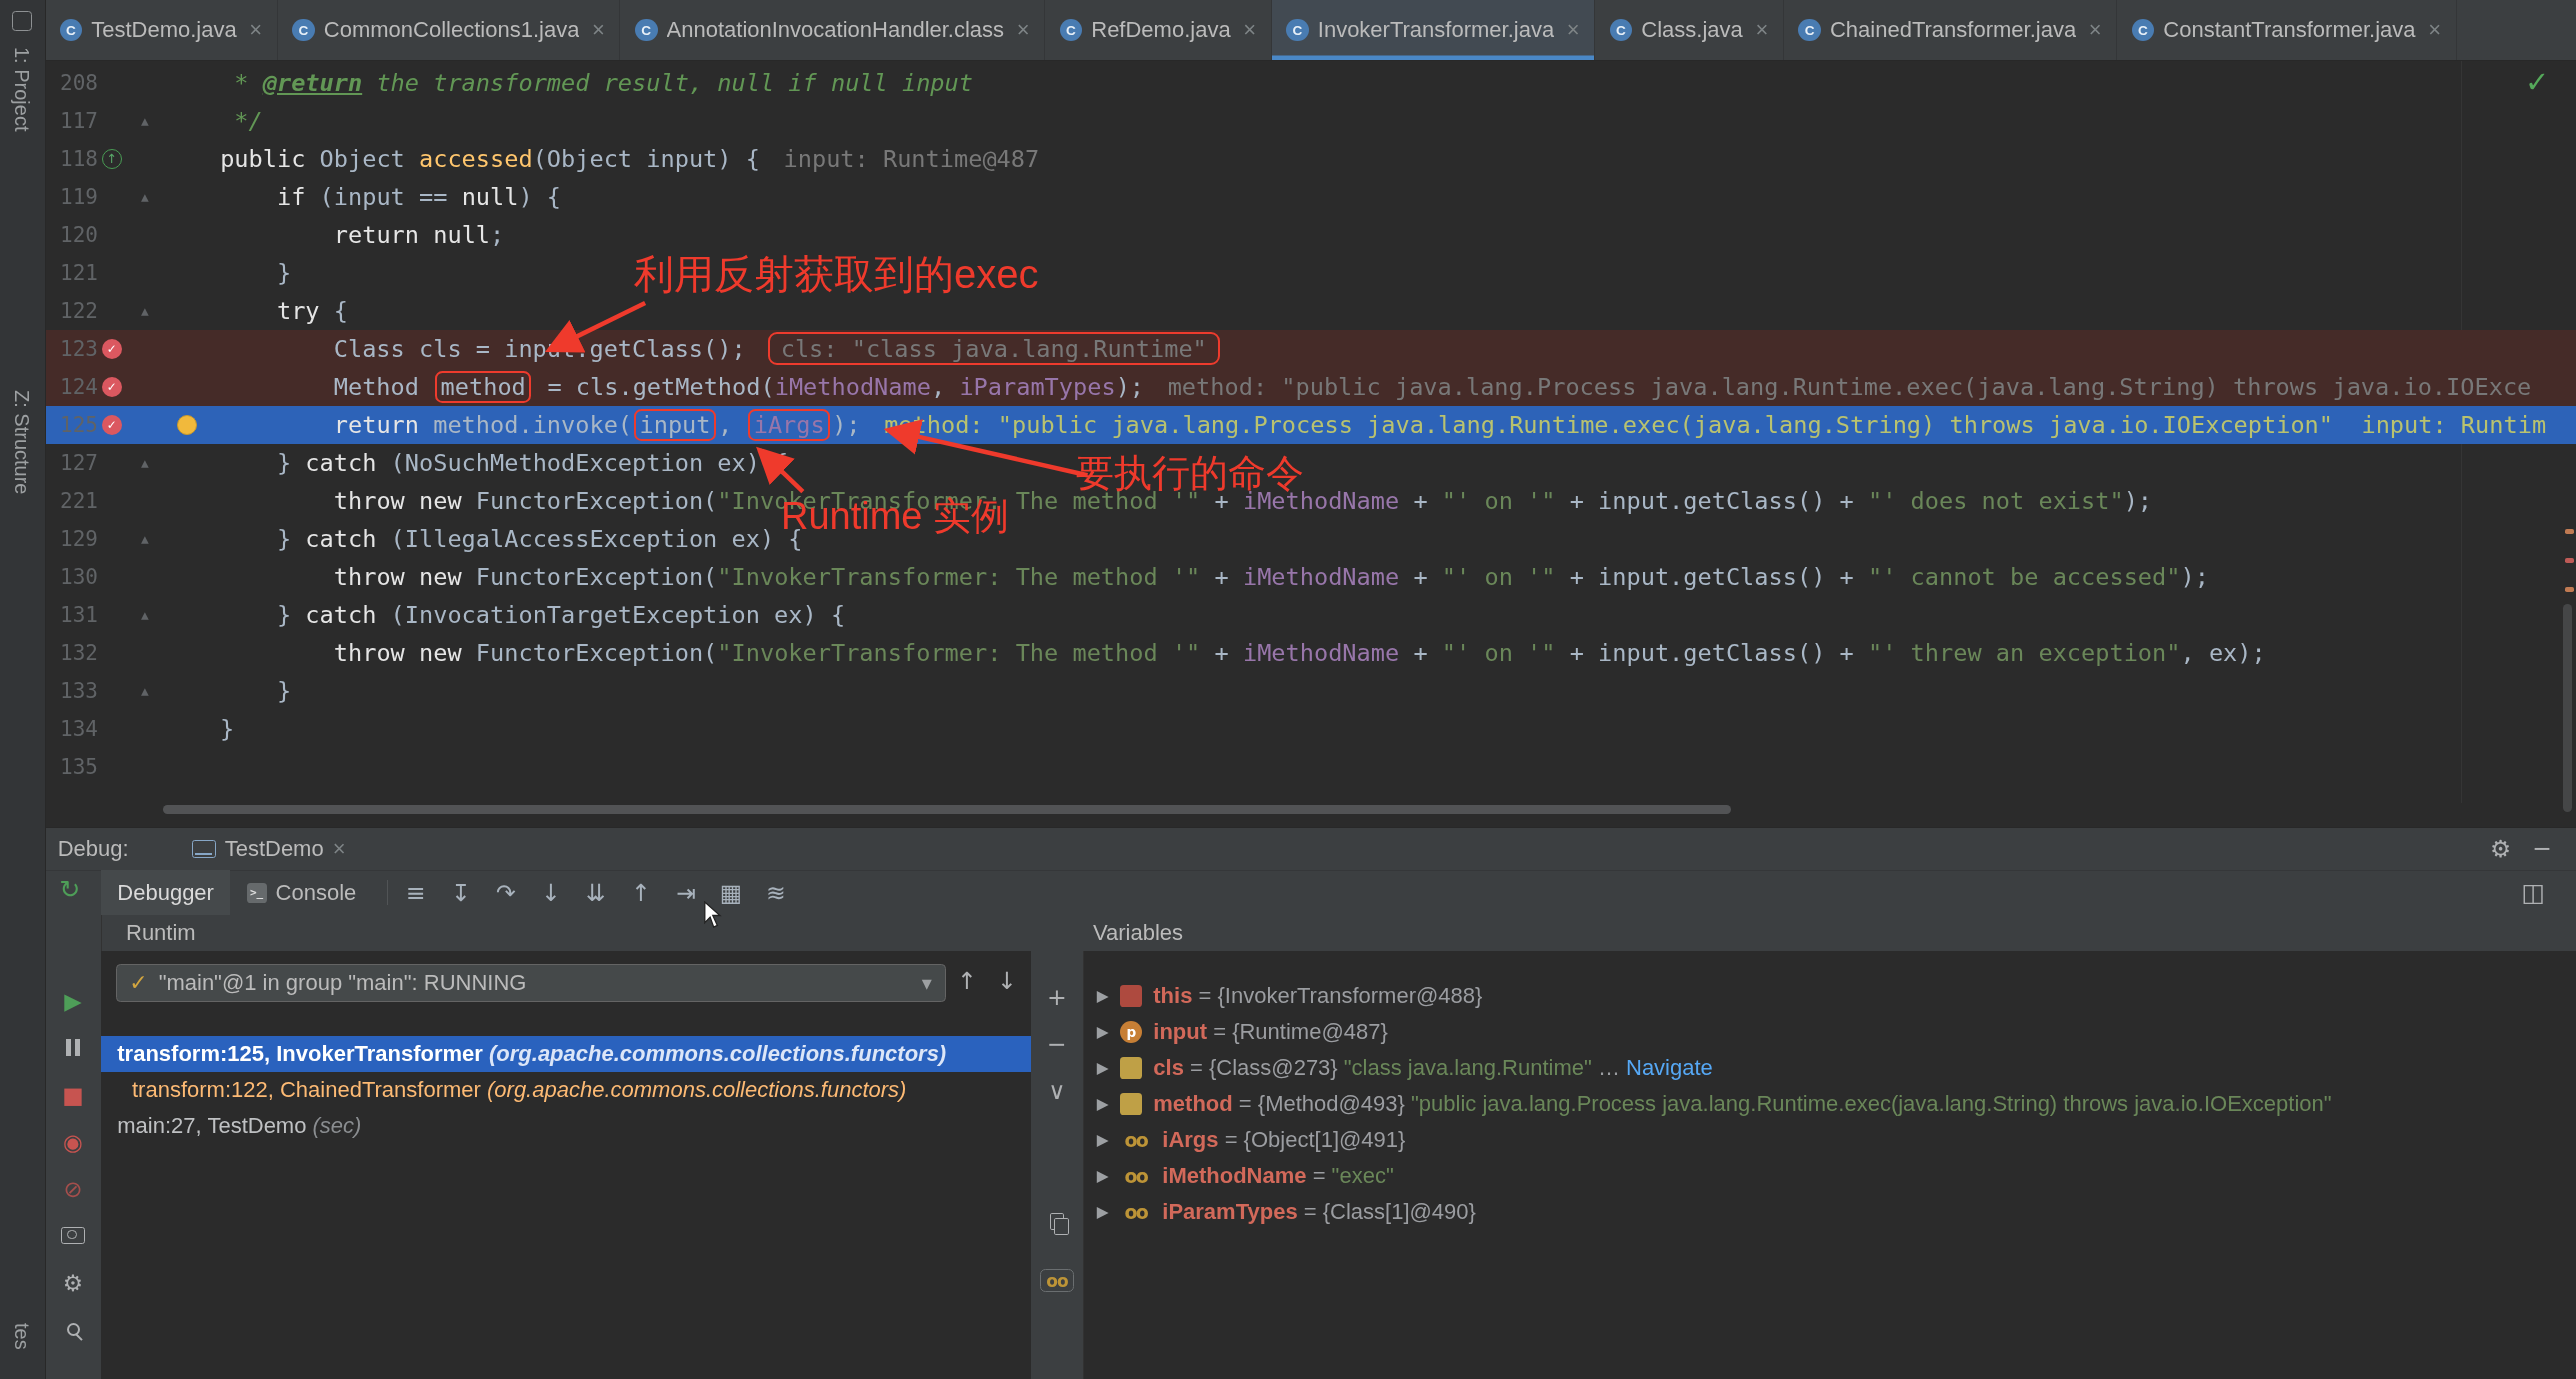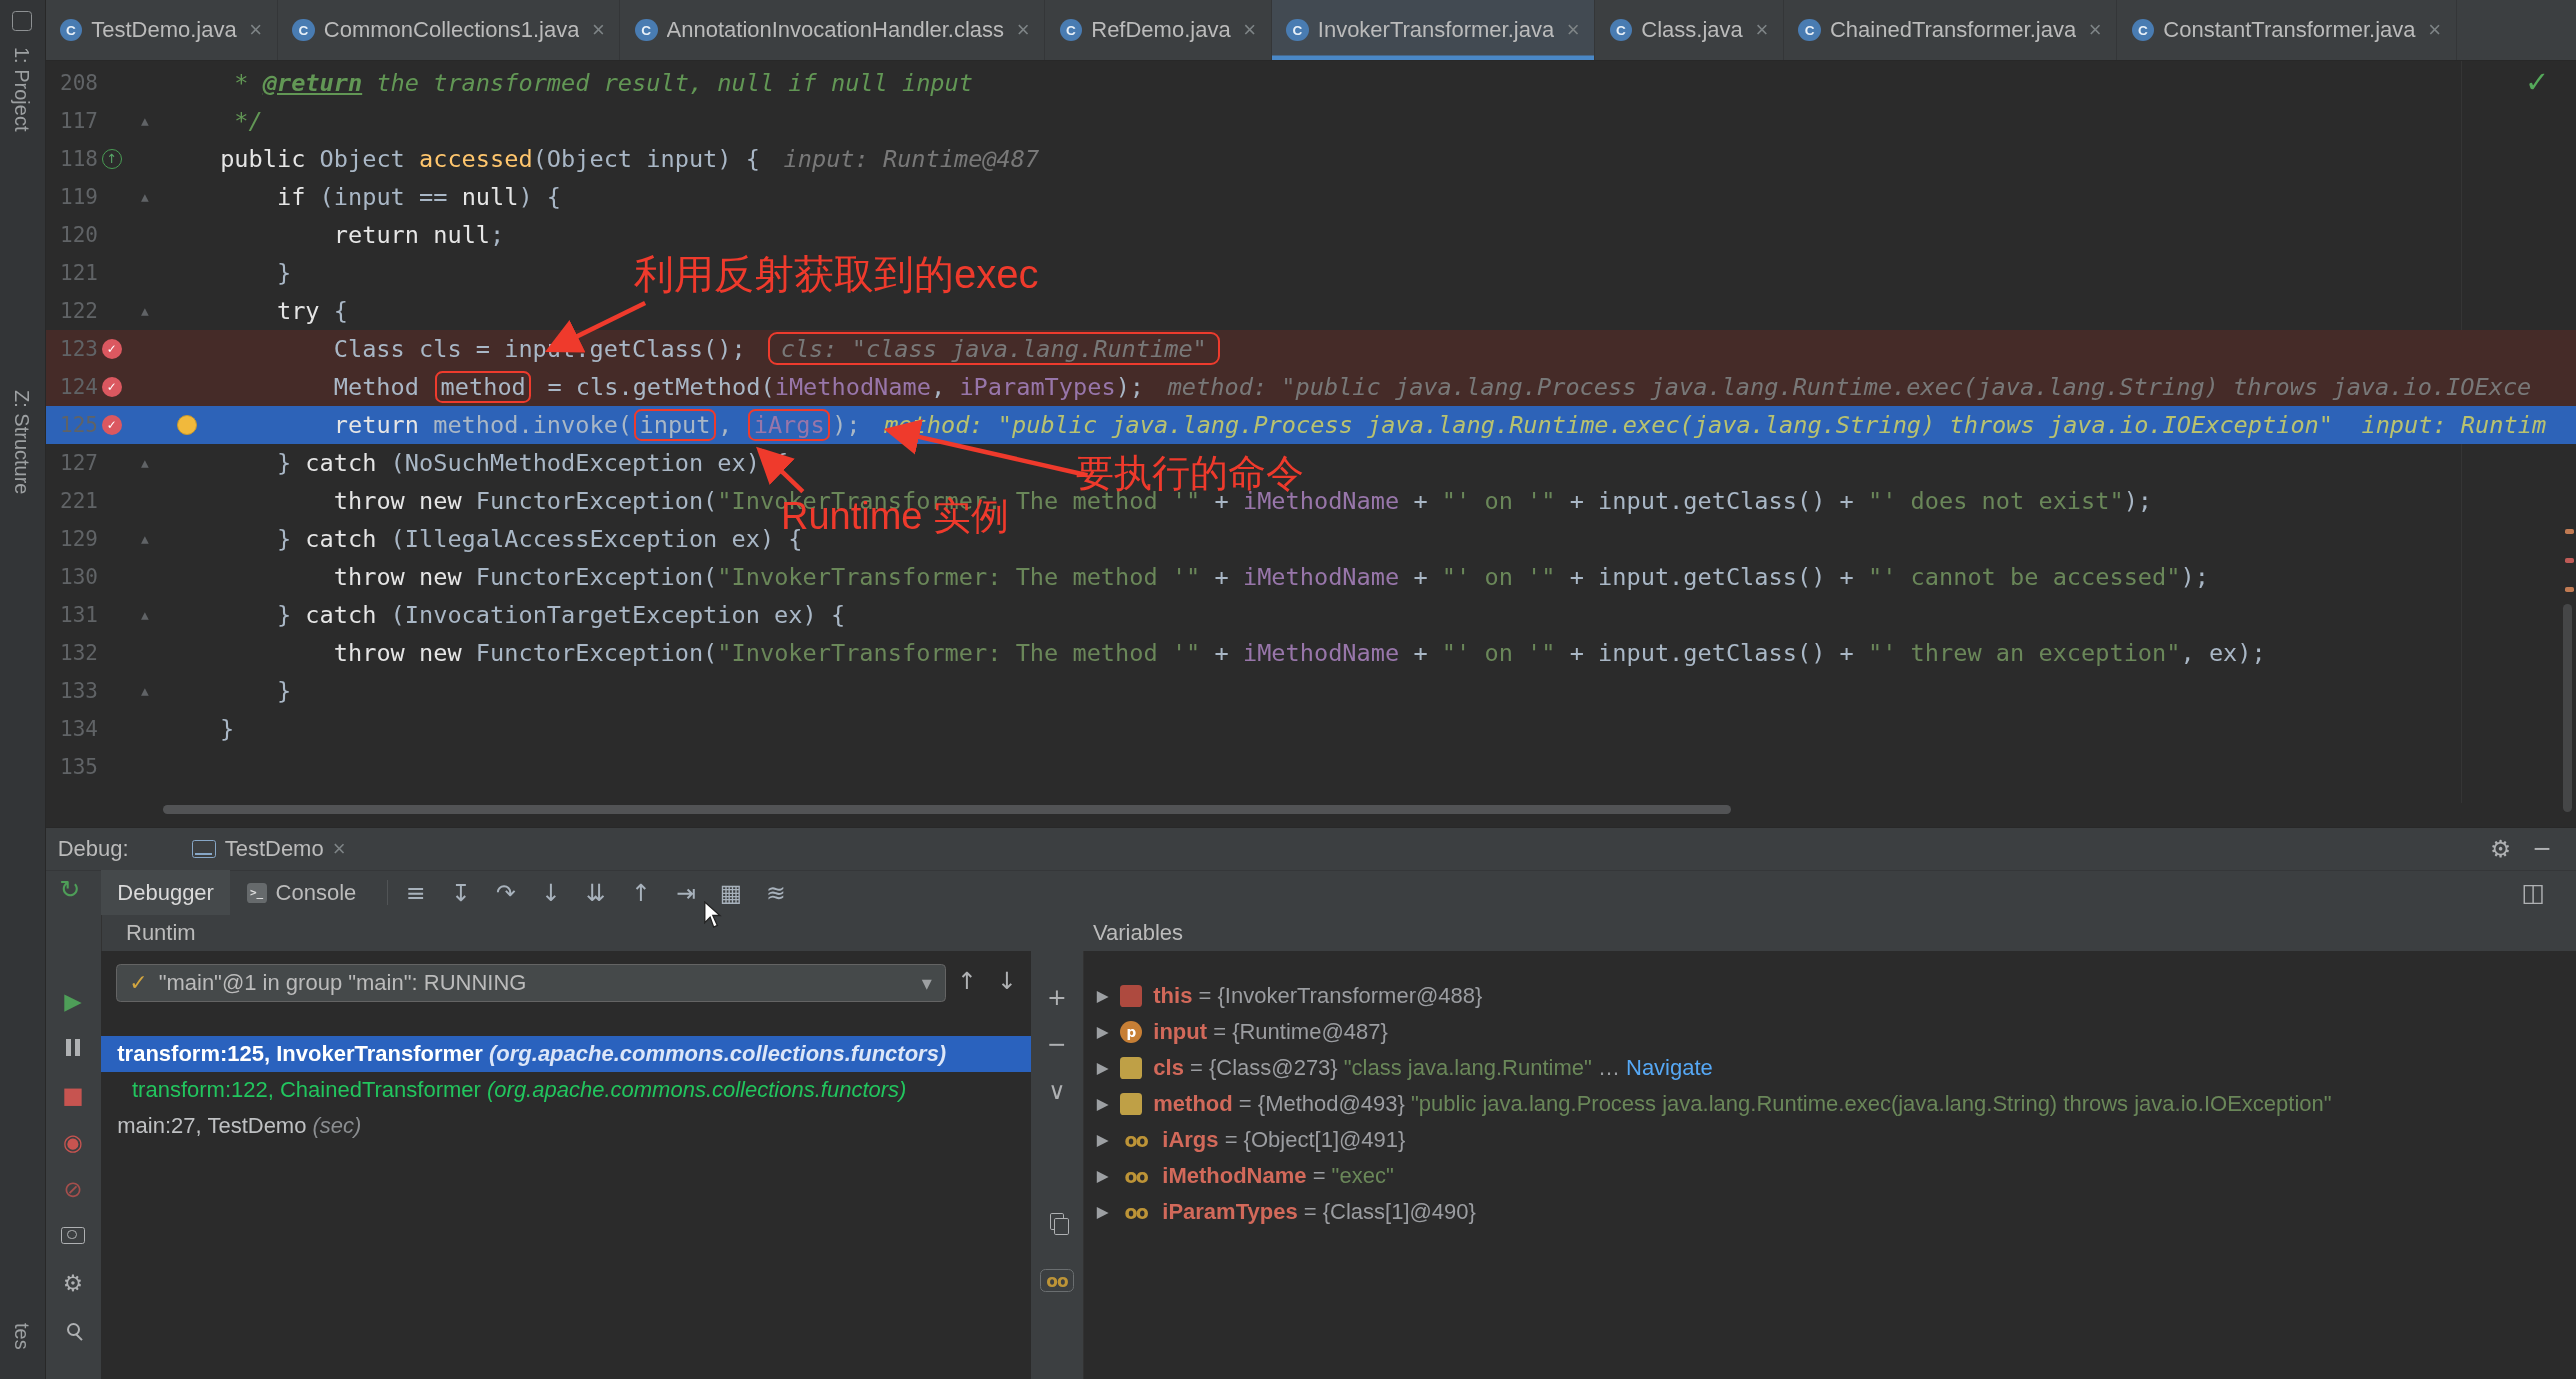--- a/index.html
+++ b/index.html
@@ -35,21 +35,21 @@
         font-family:"DejaVu Sans",sans-serif;}
   .ovr{position:absolute;left:3.6px;top:50%;transform:translateY(-50%);width:18px;height:18px;border:1.8px solid #499C54;
        border-radius:50%;color:#59A869;font-size:12.7px;line-height:17px;text-align:center;font-family:"DejaVu Sans",sans-serif;}
   .bulb{position:absolute;left:132px;top:50%;transform:translateY(-50%);width:18px;height:18px;border-radius:50%;
         background:#F1B93C;border:1.8px solid #C9992B;}
   .codetext{margin:0;white-space:pre;font:23.6px "DejaVu Sans Mono",monospace;color:#A9B7C6;padding-left:7.3px;}
   .codetext .k{color:#e5e5e5;margin-top:29px;} .codetext .m{color:#FFC66D;} .codetext .f{color:#9876AA;}
   .codetext .s{color:#6A8759;} .codetext .t{color:#A9B7C6;}
   .codetext .c{color:#629755;font-style:italic;}
   .codetext .ct{color:#629755;font-style:italic;font-weight:bold;text-decoration:underline;}
-  .hint{color:#787878;font-style:italic;margin-left:23.6px;}
+  .hint{color:#787878;margin-left:23.6px;}
   .hint.exec{color:#B9C26F;}
   .hint.boxed{border:2.7px solid #EE3B2D;border-radius:9px;padding:0.9px 11px;margin-left:22px;}
   .rb{border:2.7px solid #EE3B2D;border-radius:7.3px;padding:0 3.6px;margin:0 1.8px;}
   
   .ann-text{position:absolute;color:#EF3A2C;z-index:31;white-space:nowrap;font-weight:500;}
   .t1{left:589px;top:187px;font-size:40px;}
   .t2{left:736px;top:431px;font-size:38px;}
   .t3{left:1031px;top:388px;font-size:38px;}
   .ann-svg{position:absolute;left:0;top:0;width:2531px;height:767px;z-index:30;pointer-events:none;}
   .hscroll{position:absolute;left:118px;top:745px;width:1568px;height:9px;background:#595B5D;border-radius:4.5px;opacity:.85;}
@@ -96,21 +96,21 @@
   .tcheck{color:#D2A53F;font-size:22px;font-family:"DejaVu Sans",sans-serif;}
   .tlabel{font-size:22px;color:#BBBBBB;flex:1;white-space:nowrap;overflow:hidden;}
   .tchev{color:#9DA0A2;font-size:20px;font-family:"DejaVu Sans",sans-serif;}
   .fnav{position:absolute;top:16.3px;font-size:23.6px;color:#AFB1B3;font-family:"DejaVu Sans",sans-serif;}
   .fnav.up{left:856px;} .fnav.dn{left:896px;}
   #frame-rows{position:absolute;left:0;top:85px;right:0;}
   .frow{height:36px;display:flex;align-items:center;padding:0 16.3px;white-space:pre;overflow:hidden;font-size:22px;}
   .frow .fpkg{font-style:italic;}
   .frow.selected{background:#2A62BE;color:#FFFFFF;font-weight:bold;}
   .frow.selected .fpkg{color:#DCE6F8;}
-  .frow.library{color:#22c55e;padding-left:31px;}
+  .frow.library{color:#fdba74;padding-left:31px;}
   .frow.normal{color:#BFC1C3;} .frow.normal .fpkg{color:#8A8D90;}
   
   .watchbar{position:absolute;left:986px;top:123px;width:53px;bottom:0;background:#3C3F41;border-right:0.9px solid #323232;
             display:flex;flex-direction:column;align-items:center;padding-top:34px;gap:22px;box-sizing:border-box;}
   .wicon{color:#AFB1B3;font-size:23.6px;font-family:"DejaVu Sans",sans-serif;line-height:25px;}
   .copy{width:12.7px;height:15.4px;border:1.8px solid #AFB1B3;border-radius:1.8px;position:relative;margin-top:87px;}
   .copy::after{content:"";position:absolute;left:3.6px;top:3.6px;width:12.7px;height:15.4px;border:1.8px solid #AFB1B3;
                border-radius:1.8px;background:#3C3F41;}
   .oobox{border:1.8px solid #6A6E70;border-radius:5.4px;padding:0.9px 5.4px;color:#BD9437;
          font:bold 17px "DejaVu Sans",sans-serif;margin-top:16.3px;letter-spacing:-0.9px;}

